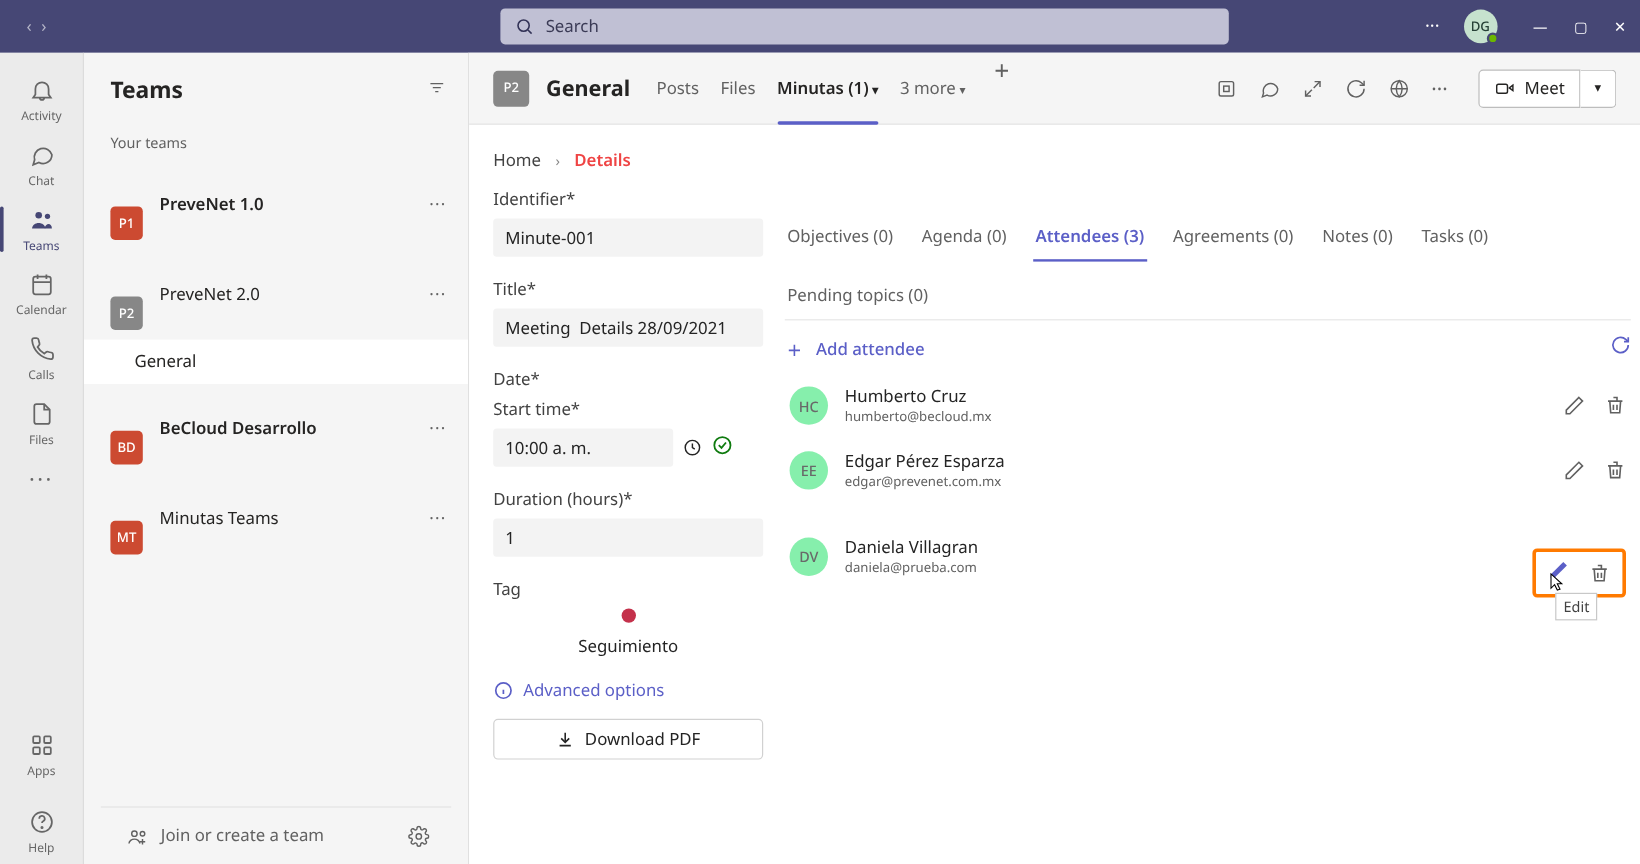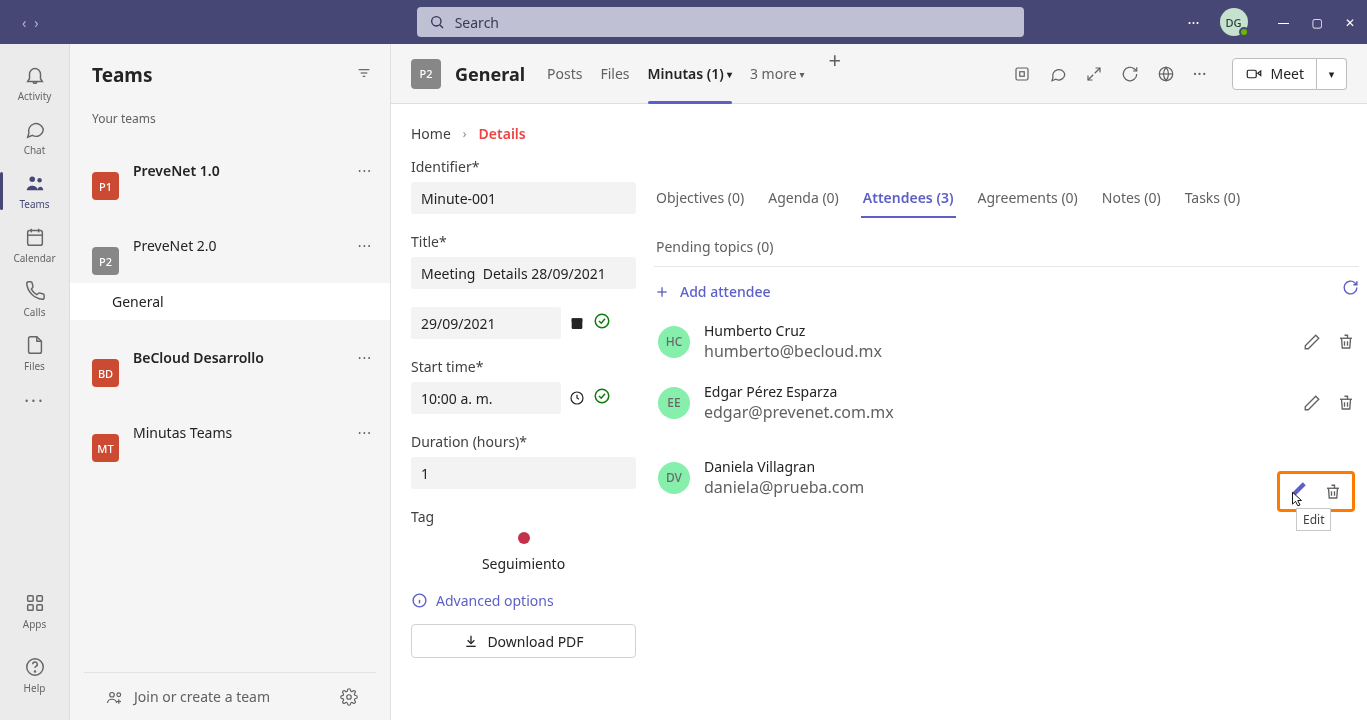--- a/index.html
+++ b/index.html
@@ -21,21 +21,21 @@
 .win-ctrl span { cursor:pointer; }
 
 
 .left-rail { position:absolute; top:44px; left:0; bottom:0; width:70px; background:#ebebeb; border-right:1px solid #dcdcdc; display:flex; flex-direction:column; align-items:center; padding-top:12px; }
 .rail-item { width:100%; height:54px; display:flex; flex-direction:column; align-items:center; justify-content:center; gap:3px; color:#666; cursor:pointer; font-size:10px; position:relative; }
 .rail-item.active { color:#464775; }
 .rail-item.active::before { content:""; position:absolute; left:0; top:8px; bottom:8px; width:2.5px; background:#464775; border-radius:2px; }
 .rail-item svg { width:22px; height:22px; }
 .rail-item.active svg { fill:#464775; }
 .rail-dots { margin-top:8px; color:#666; font-size:18px; cursor:pointer; letter-spacing:2px; }
-.rail-bottom { margin-top:auto; width:100%; padding-bottom:18px; display:flex; flex-direction:column; align-items:center; gap:10px; }
+.rail-bottom { margin-top:auto; width:100%; display:flex; flex-direction:column; align-items:center; gap:10px; }
 
 
 .teams-panel { position:absolute; top:44px; left:70px; bottom:0; width:321px; background:#f5f5f5; border-right:1px solid #e0e0e0; display:flex; flex-direction:column; }
 .tp-header { display:flex; align-items:center; justify-content:space-between; padding:18px 18px 10px 22px; }
 .tp-header h1 { font-size:19px; font-weight:700; color:#252423; }
 .tp-filter svg{width:16px;height:16px;color:#616161;}
 .tp-section { padding:12px 18px 6px 22px; font-size:12px; color:#616161; }
 .team-row { display:flex; align-items:center; padding:8px 18px 8px 22px; gap:14px; cursor:pointer; }
 .team-icon { width:27px; height:28px; border-radius:4px; display:flex; align-items:center; justify-content:center; color:#fff; font-size:11px; font-weight:500;margin-top:31px; }
 .team-icon.red { background:#cc4a31; }
@@ -95,21 +95,21 @@
 .detail-tab.active { color:#5b5fc7; font-weight:600; position:relative;}
 .detail-tab.active::after { content:""; position:absolute; left:0; right:0; bottom:-1px; height:2px; background:#5b5fc7; }
 .add-row { display:flex; align-items:flex-end; justify-content:space-between; margin-bottom:10px; }
 .add-link { color:#5b5fc7; font-size:14px; font-weight:500; display:flex; align-items:center; gap:10px; cursor:pointer; }
 .add-link svg{width:16px;height:16px;}
 .refresh-ic svg{width:17px;height:17px;color:#5b5fc7;cursor:pointer;}
 .at-row { display:flex; align-items:center; padding:10px 4px; gap:14px; }
 .at-avatar { width:32px; height:32px; border-radius:50%; background:#86efac; color:#696969; display:flex; align-items:center; justify-content:center; font-size:12px; font-weight:500; }
 .at-info { flex:1; }
 .at-info .nm { font-size:14px; color:#242424; }
-.at-info .em { font-size:16px; color:#616161; }
+.at-info .em { font-size:11px; color:#616161; }
 .at-actions { display:flex; align-items:center; gap:16px; color:#616161; }
 .at-actions svg{ width:18px; height:18px; cursor:pointer; }
 .highlight-box { border:3px solid #ff7a00; border-radius:4px; padding:6px 10px; display:flex; align-items:center; gap:16px; position:relative;margin-top:28px;}
 .highlight-box .pencil-wrap{position:relative;}
 .highlight-box svg{width:18px;height:18px;cursor:pointer;}
 .highlight-box .edit-pencil{color:#5b5fc7;}
 .highlight-box .trash{color:#616161;}
 .cursor{position:absolute;left:-2px;top:10px;width:16px;height:18px;pointer-events:none;}
 .tooltip{position:absolute;top:28px;left:6px;background:#fff;border:1px solid #c8c8c8;padding:2px 6px;font-size:12px;color:#424242;white-space:nowrap;}
 </style>
@@ -328,31 +328,21 @@
         <span class="chev">›</span>
         <span class="crumb-a">Details</span>
       </div>
 
       <label class="form-label">Identifier*</label>
       <input class="form-input" value="Minute-001" style="">
 
       <label class="form-label">Title*</label>
       <input class="form-input" value="Meeting  Details 28/09/2021" style="">
 
-      <div class="form-row">
-        <input class="form-input" style="width: 150px; flex: 0 0 auto;" value="29/09/2021">
-        <svg class="inline-ic" viewBox="0 0 24 24" fill="#242424">
-            <rect x="4" y="5" width="16" height="16" rx="2"></rect>
-            <rect x="4" y="5" width="16" height="5" fill="#242424"></rect>
-          </svg>
-        <span class="ok-ic"><svg viewBox="0 0 24 24" fill="none" stroke="currentColor" stroke-width="2">
-              <circle cx="12" cy="12" r="9"></circle>
-              <path d="M8 12l3 3 5-6"></path>
-            </svg></span>
-      </div>
+      <label class="form-label">Date*</label>
 
       <label class="form-label">Start time*</label>
       <div class="form-row">
         <input class="form-input" style="width: 150px; flex: 0 0 auto;" value="10:00 a. m.">
         <svg class="inline-ic" viewBox="0 0 24 24" fill="none" stroke="#242424" stroke-width="1.8">
             <circle cx="12" cy="12" r="9"></circle>
             <path d="M12 7v5l3 2"></path>
           </svg>
         <span class="ok-ic"><svg viewBox="0 0 24 24" fill="none" stroke="currentColor" stroke-width="2">
               <circle cx="12" cy="12" r="9"></circle>

